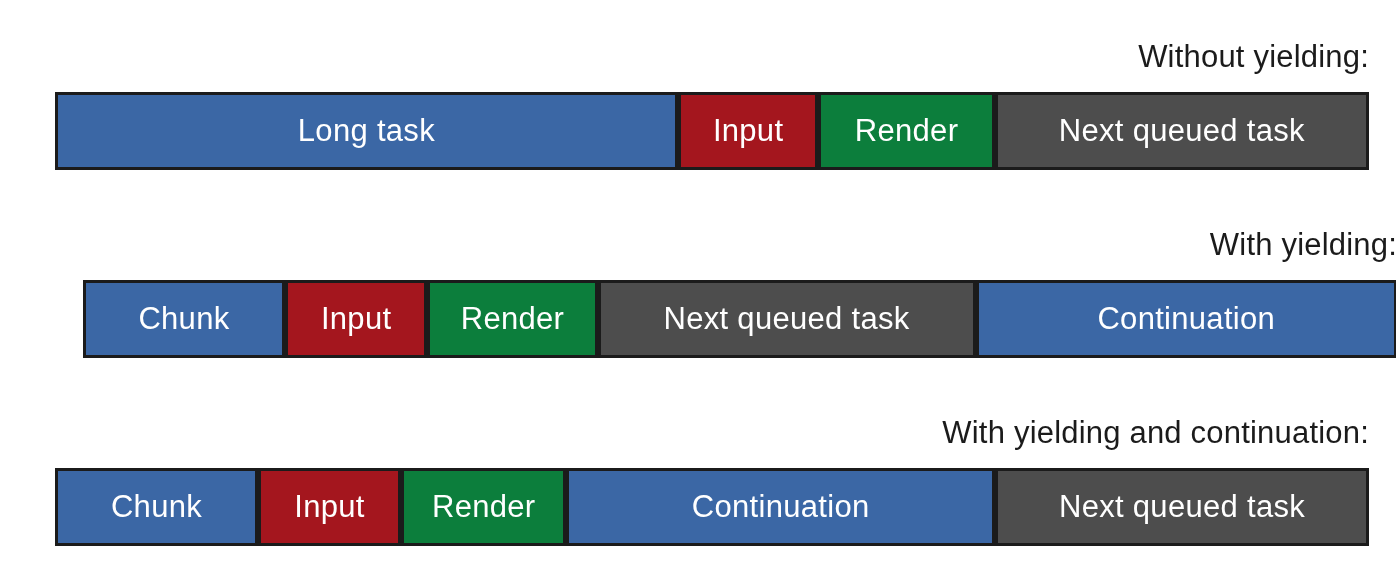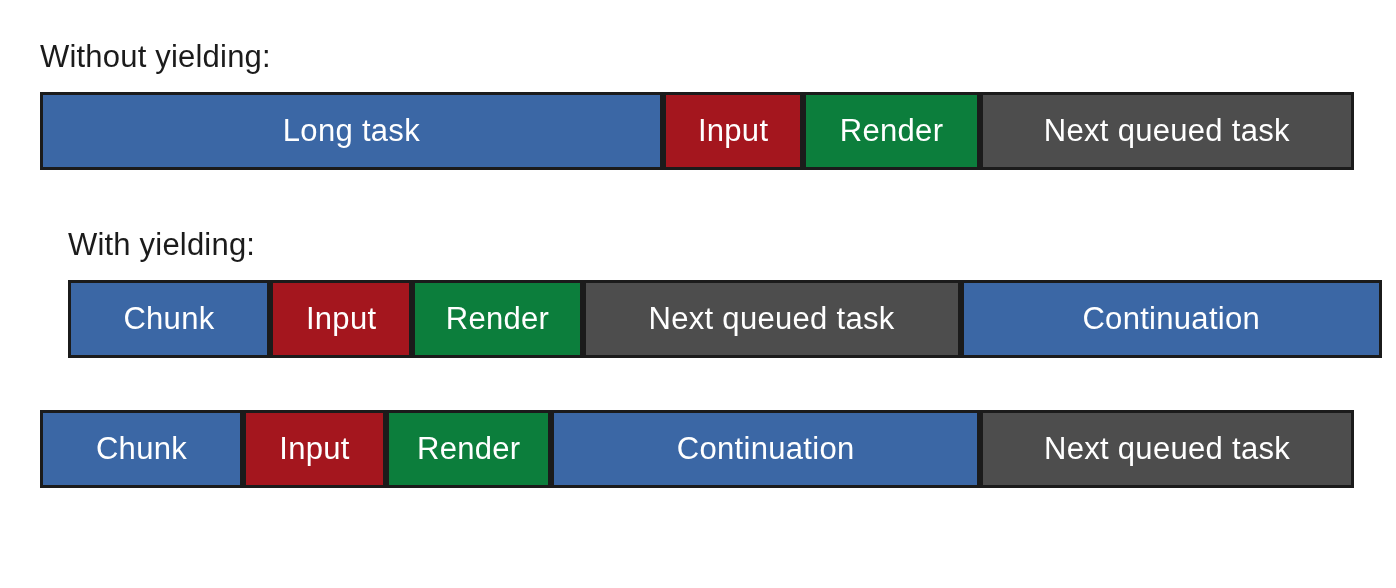--- a/index.html
+++ b/index.html
@@ -13,22 +13,23 @@
     background: var(--bg, #ffffff);
     font-family: "Liberation Sans", sans-serif;
     overflow: hidden;
   }
   .diagram {
     position: absolute;
     inset: 0;
   }
   .row {
     position: absolute;
-    left: 40px;
+    left: 55px;
     width: 1314px;
+    text-align: right;
   }
   .row-1 { top: 34px; }
   .row-2 { top: 222px; margin-left: 28px; }
   .row-3 { top: 410px; }
   .heading {
     margin: 0 0 13px 0;
     height: 45px;
     line-height: 45px;
     font-size: 31px;
     font-weight: 400;
@@ -97,20 +98,21 @@
   </div>
         <div class="segment" style="flex-grow: 376; background: rgb(77, 77, 77);">
     <span class="segment-label">Next queued task</span>
   </div>
         <div class="segment" style="flex-grow: 420; background: rgb(59, 103, 165);">
     <span class="segment-label">Continuation</span>
   </div>
       </div>
   </section>
     <section class="row row-3">
+    <h2 class="heading">With yielding and continuation:</h2>
     <div class="bar">
         <div class="segment" style="flex-grow: 198; background: rgb(59, 103, 165);">
     <span class="segment-label">Chunk</span>
   </div>
         <div class="segment" style="flex-grow: 138; background: rgb(164, 22, 30);">
     <span class="segment-label">Input</span>
   </div>
         <div class="segment" style="flex-grow: 160; background: rgb(12, 126, 60);">
     <span class="segment-label">Render</span>
   </div>

